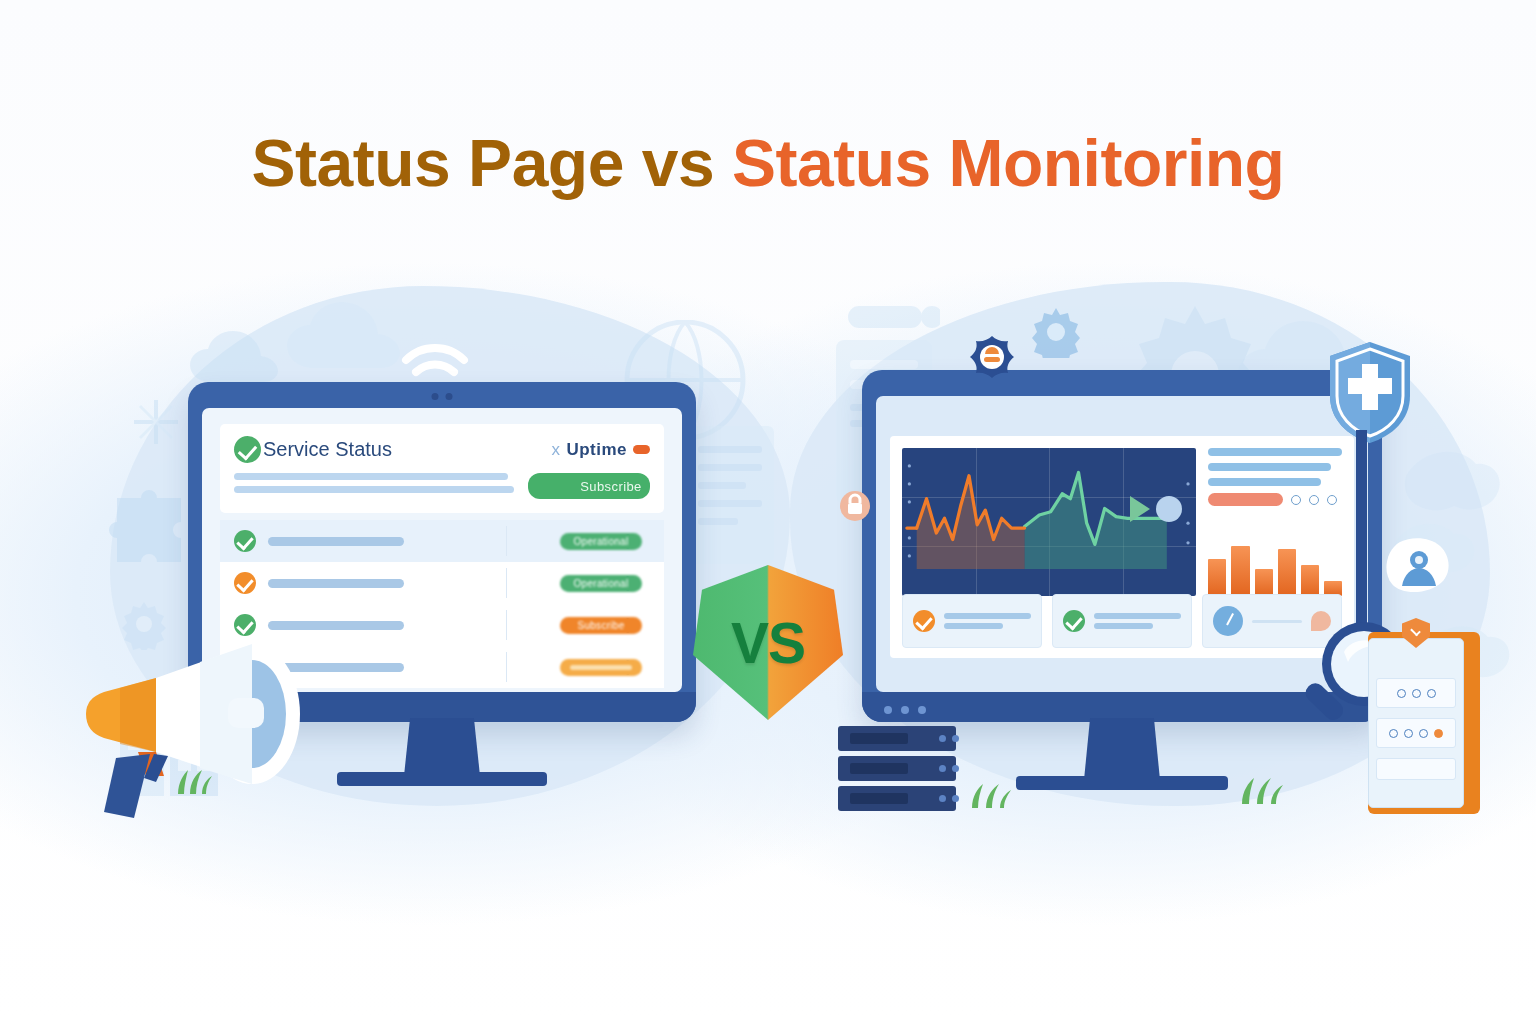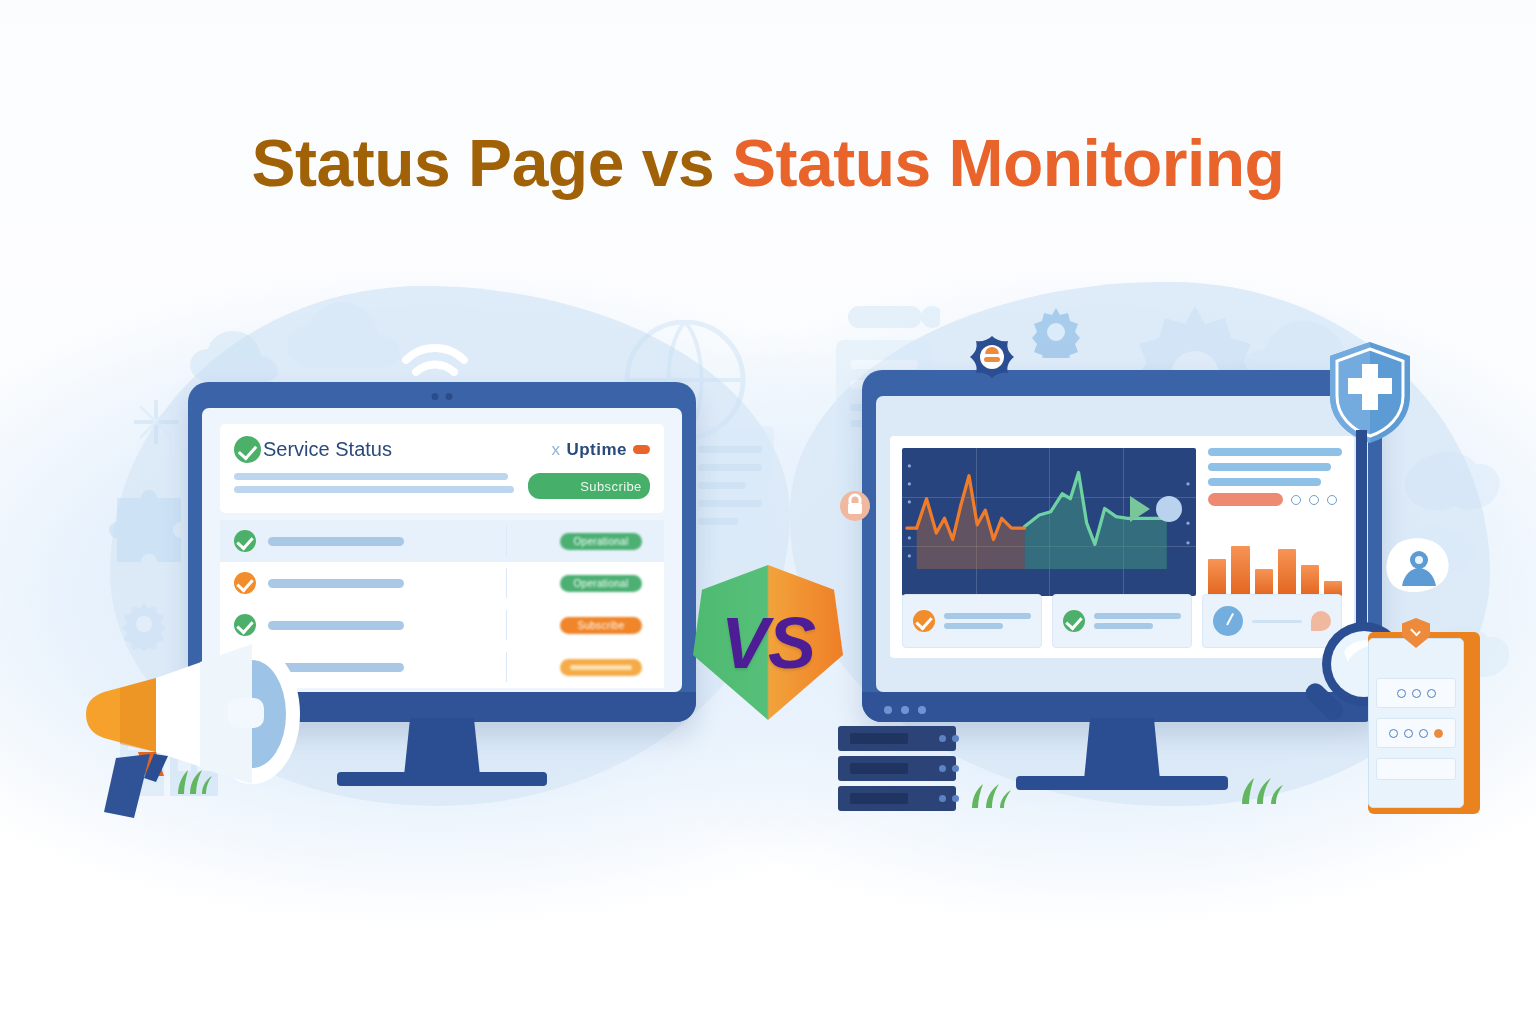--- a/index.html
+++ b/index.html
@@ -158,22 +158,22 @@
     background:linear-gradient(90deg,#4eb96f 0%,#56c07a 49.4%,#f2a33b 50.6%,#ef7e27 100%);
     filter:drop-shadow(0 5px 10px rgba(40,70,120,.25));
   }
   .vs-outline {
     position:absolute; inset:-7px;
     clip-path:polygon(50% 0%, 94% 16%, 100% 58%, 50% 100%, 0% 58%, 6% 16%);
     background:#fff;
     z-index:-1;
   }
   .vs-text { position:absolute; inset:0; display:flex; align-items:center;
-             justify-content:center; color:#4c1d95; font-size:72px; font-weight:bold;
-             font-style:italic; letter-spacing:-1px; text-shadow:0 2px 3px rgba(0,0,0,.12); }
+             justify-content:center; color:#15803d; font-size:57px; font-weight:bold;
+             letter-spacing:-1px; text-shadow:0 2px 3px rgba(0,0,0,.12); }
 
   
   .mega { position:absolute; left:60px; top:636px; width:250px; height:185px; }
 
   
   .shield { position:absolute; left:1326px; top:340px; width:88px; height:105px; }
 
   
   .magn { position:absolute; left:1296px; top:618px; width:112px; height:118px; }
 

